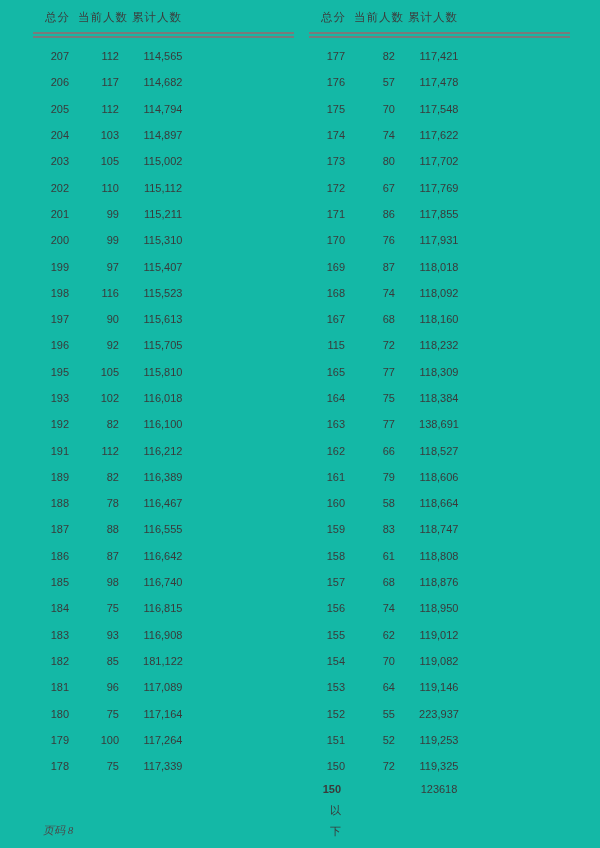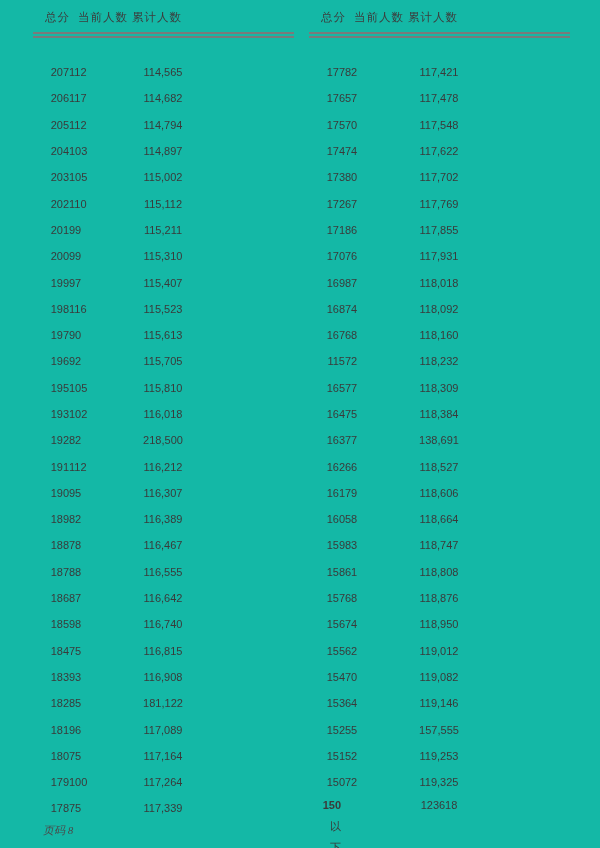--- a/index.html
+++ b/index.html
@@ -14,25 +14,25 @@
   }
   .score-table{position:absolute;top:8px;width:261px;}
   .score-table.left{left:33px;}
   .score-table.right{left:309px;}
   .thead{position:relative;height:20px;font-size:11.5px;color:#3c3c3c;letter-spacing:1px;}
   .thead .h{position:absolute;top:2px;white-space:nowrap;}
   .thead .h1{left:12px;}
   .thead .h2{left:45px;}
   .thead .h3{left:99px;}
   .double-rule{height:2px;border-top:2px solid #7a7a7a;border-bottom:2px solid #7a7a7a;margin-top:4px;}
-  .rows{padding-top:5px;margin-top:16px;}
+  .rows{padding-top:5px;}
   .row{display:flex;height:26.3px;align-items:center;font-size:11px;color:#3a3a3a;}
   .cell{display:block;white-space:nowrap;}
   .c1{width:36px;text-align:right;}
-  .c2{width:50px;}
+  .c2{width:50px;text-align:right;}
   .c3{width:88px;text-align:center;}
   .below-row{height:auto;align-items:flex-start;}
   .below-score .line{display:block;line-height:21px;text-align:right;padding-right:4px;}
   .below-score .line.bold{font-weight:bold;}
   .below-row .c3{line-height:21px;}
   .footer{
     position:absolute;left:43px;top:823px;
     font-family:"Liberation Serif", serif;
     font-style:italic;font-size:11px;color:#4a4a4a;
   }
@@ -116,31 +116,26 @@
           <span class="cell c3">115,810</span>
         </div>
         <div class="row">
           <span class="cell c1">193</span>
           <span class="cell c2">102</span>
           <span class="cell c3">116,018</span>
         </div>
         <div class="row">
           <span class="cell c1">192</span>
           <span class="cell c2">82</span>
-          <span class="cell c3">218,500</span>
+          <span class="cell c3">116,100</span>
         </div>
         <div class="row">
           <span class="cell c1">191</span>
           <span class="cell c2">112</span>
           <span class="cell c3">116,212</span>
-        </div>
-        <div class="row">
-          <span class="cell c1">190</span>
-          <span class="cell c2">95</span>
-          <span class="cell c3">116,307</span>
         </div>
         <div class="row">
           <span class="cell c1">189</span>
           <span class="cell c2">82</span>
           <span class="cell c3">116,389</span>
         </div>
         <div class="row">
           <span class="cell c1">188</span>
           <span class="cell c2">78</span>
           <span class="cell c3">116,467</span>
@@ -327,21 +322,21 @@
           <span class="cell c3">119,082</span>
         </div>
         <div class="row">
           <span class="cell c1">153</span>
           <span class="cell c2">64</span>
           <span class="cell c3">119,146</span>
         </div>
         <div class="row">
           <span class="cell c1">152</span>
           <span class="cell c2">55</span>
-          <span class="cell c3">157,555</span>
+          <span class="cell c3">223,937</span>
         </div>
         <div class="row">
           <span class="cell c1">151</span>
           <span class="cell c2">52</span>
           <span class="cell c3">119,253</span>
         </div>
         <div class="row">
           <span class="cell c1">150</span>
           <span class="cell c2">72</span>
           <span class="cell c3">119,325</span>

